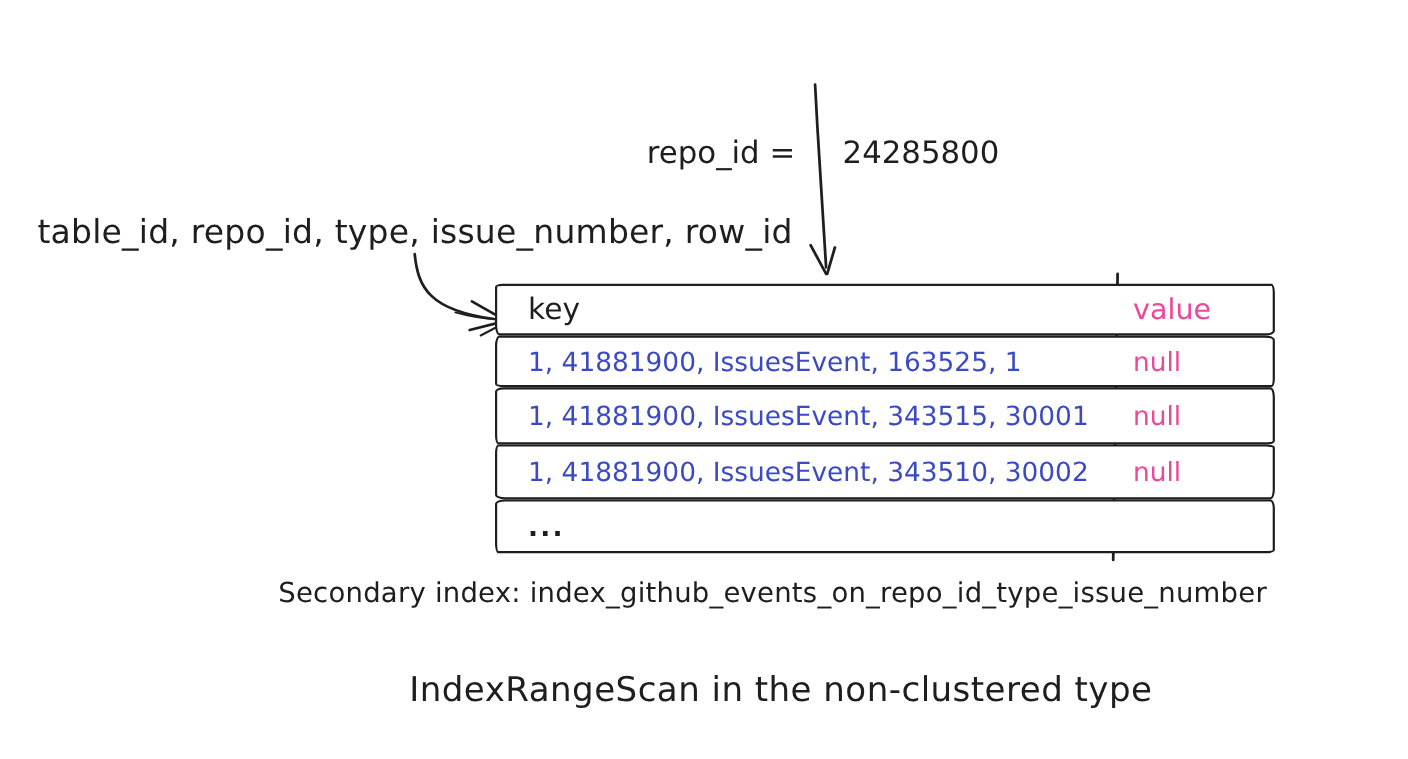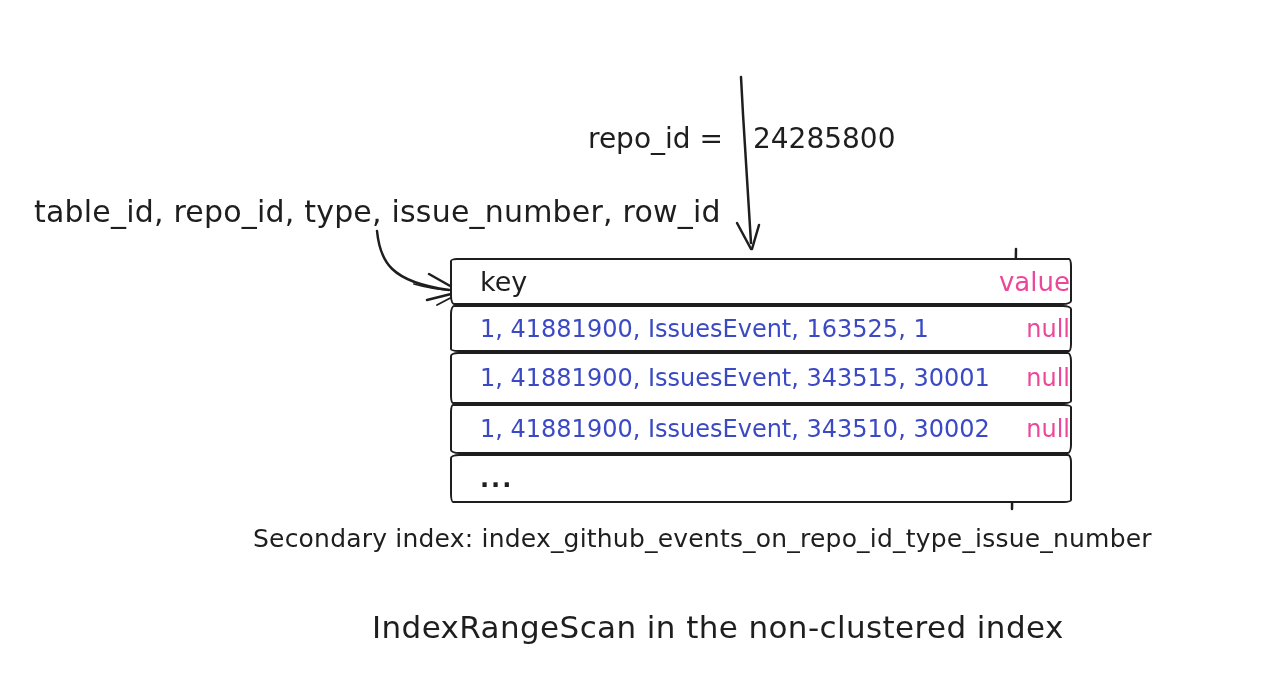--- a/index.html
+++ b/index.html
@@ -9,28 +9,28 @@
   }
   .overlay { position:absolute; left:0; top:0; width:1280px; height:690px; pointer-events:none; }
   .overlay path, .overlay line {
     stroke:#1e1e1e; fill:none; stroke-linecap:round; stroke-linejoin:round;
   }
   .stroke-main { stroke-width:2.5; }
   .stroke-thin { stroke-width:1.8; }
 
   .filter-annotation {
     position:absolute; left:588px; top:122px;
-    display:flex; gap:30px; font-size:28px; white-space:nowrap;
+    display:flex; gap:43px; font-size:28px; white-space:nowrap;
   }
   .index-columns {
     position:absolute; left:34px; top:194px;
     font-size:30px; white-space:nowrap; letter-spacing:0.2px;
   }
 
-  .table { position:absolute; left:450px; top:258px; width:622px; }
+  .table { position:absolute; left:450px; top:258px; width:709px; }
   .trow {
     display:flex; align-items:center; box-sizing:border-box;
     border:2.2px solid #1e1e1e; background:#ffffff;
   }
   .trow:nth-child(1){ height:47px; border-radius:7px 3px 9px 4px / 3px 8px 4px 9px; }
   .trow:nth-child(2){ height:47px; border-radius:4px 9px 3px 8px / 9px 4px 8px 3px;align-items:center; }
   .trow:nth-child(3){ height:52px; border-radius:8px 4px 7px 3px / 4px 9px 3px 8px; }
   .trow:nth-child(4){ height:50px; border-radius:3px 8px 4px 9px / 8px 3px 9px 4px; }
   .trow:nth-child(5){ height:49px; border-radius:9px 4px 8px 3px / 4px 8px 3px 9px; }
 
@@ -103,15 +103,15 @@
       <div class="val-cell">null</div>
     </div>
     <div class="trow ellipsis">
       <div class="key-cell">...</div>
       <div class="val-cell"></div>
     </div>
   </div>
 
   <div class="caption">Secondary index: index_github_events_on_repo_id_type_issue_number</div>
 
-  <div class="title">IndexRangeScan in the non-clustered index</div>
+  <div class="title">IndexRangeScan in the non-clustered type</div>
 
 </div>
 
 </body></html>

